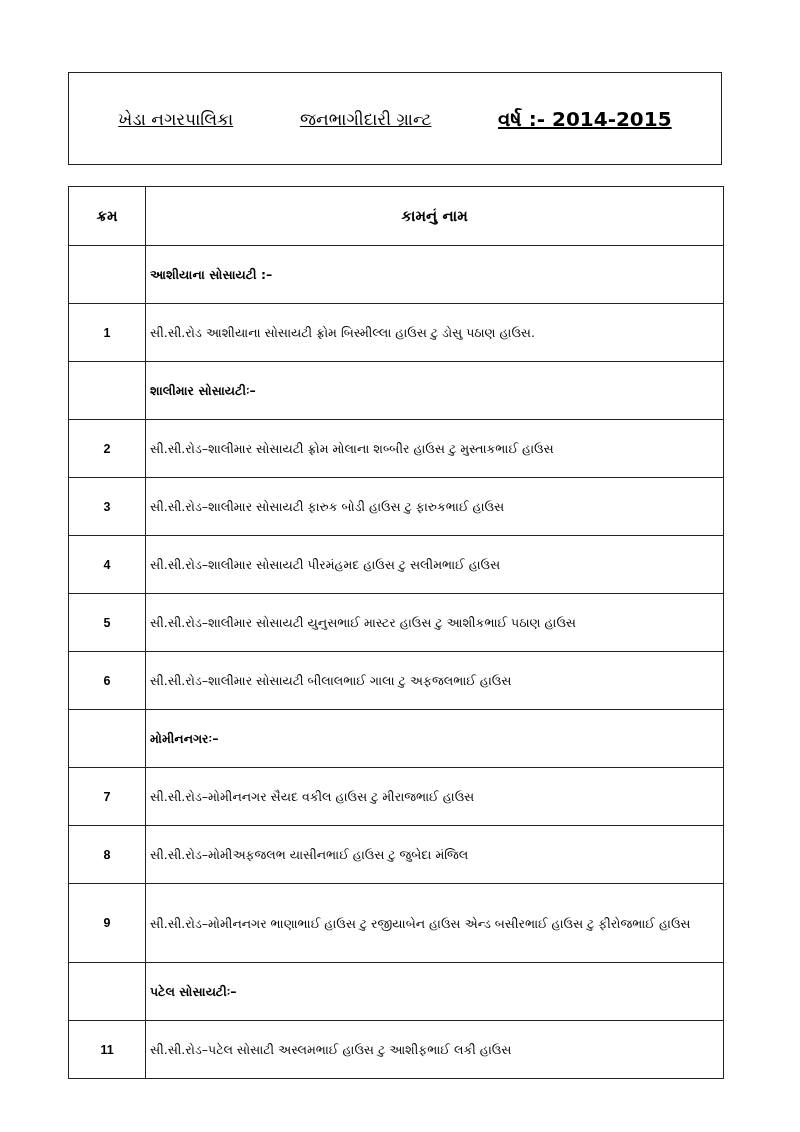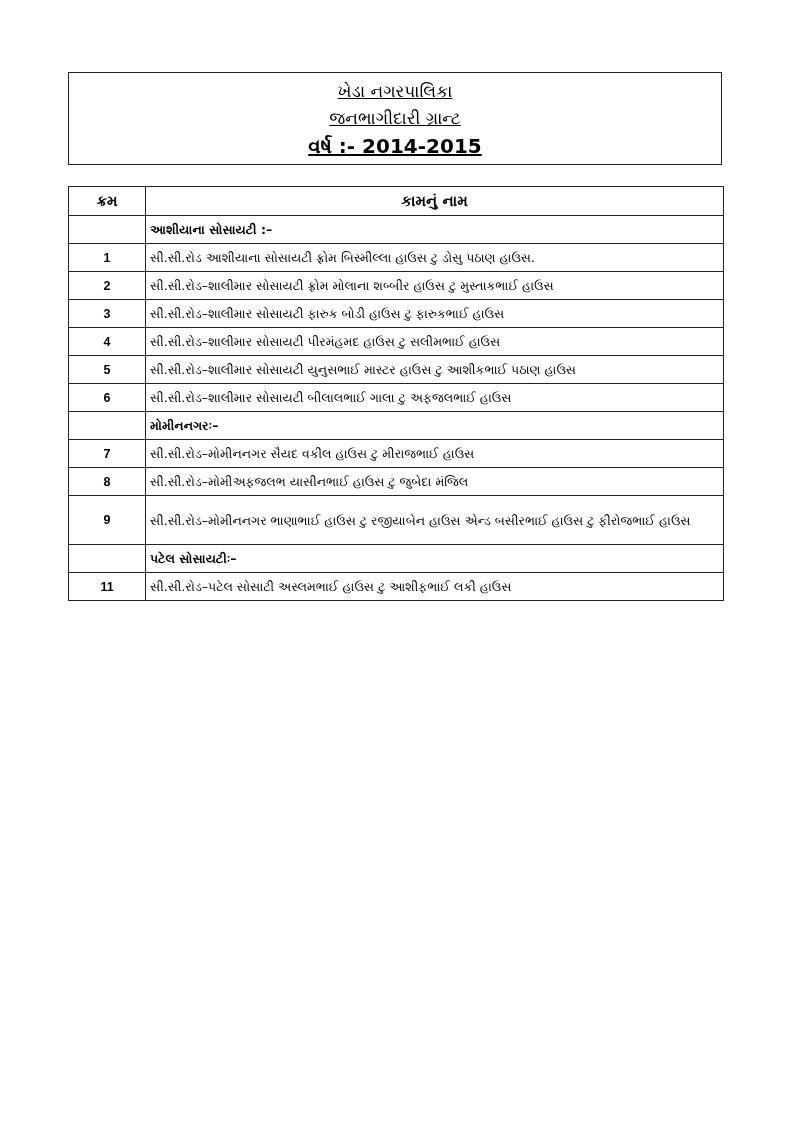--- a/index.html
+++ b/index.html
@@ -1,31 +1,31 @@
 <!DOCTYPE html>
 <html><head>
 <meta charset="utf-8">
 <style>
   html, body { margin: 0; padding: 0; background: #ffffff; }
   body { width: 800px; height: 1132px; position: relative; overflow: hidden;
          font-family: "DejaVu Sans", sans-serif; color: #000; }
   .header-box {
     position: absolute; left: 68px; top: 72px; width: 654px; height: 93px;
     border: 1.5px solid #222; box-sizing: border-box;
-    display: flex; flex-direction: column; align-items: center; justify-content: space-around;
+    display: flex; flex-direction: row; align-items: center; justify-content: space-around;
     padding: 4px 16px;
   }
   .header-line { font-size: 17px; text-decoration: underline; line-height: 22px; }
   .year-line { font-size: 20px; font-weight: bold; }
   table.works {
     position: absolute; left: 68px; top: 186px; width: 656px;
     border-collapse: collapse; table-layout: fixed;
   }
   table.works td, table.works th {
-    border: 1.5px solid #222; padding: 2px 4px; font-size: 12.5px; height: 23px;
+    border: 1.5px solid #222; padding: 17px 4px; font-size: 12.5px; height: 23px;
     line-height: 20px; vertical-align: middle;
   }
   table.works th { font-weight: bold; font-size: 15px; text-align: center; height: 24px; }
   col.c-num { width: 77px; }
   td.num { text-align: center; font-weight: bold; font-size: 15px; font-family: "Liberation Sans", sans-serif; }
   td.group { font-weight: bold; font-size: 13px; margin-left: 16px; }
   td.desc { text-align: justify; }
   td.desc.tall { height: 44px; line-height: 21px; }
 </style>
 </head>
@@ -49,20 +49,24 @@
     </tr>
   </thead>
   <tbody>
     <tr>
         <td class="num"></td>
         <td class="group">આશીયાના સોસાયટી :–</td>
       </tr>
     <tr>
         <td class="num">1</td>
         <td class="desc">સી.સી.રોડ આશીયાના સોસાયટી ફ્રોમ બિસ્મીલ્લા હાઉસ ટુ ડોસુ પઠાણ હાઉસ.</td>
+      </tr>
+    <tr>
+        <td class="num"></td>
+        <td class="group">શાલીમાર સોસાયટીઃ–</td>
       </tr>
     <tr>
         <td class="num">2</td>
         <td class="desc">સી.સી.રોડ–શાલીમાર સોસાયટી ફ્રોમ મોલાના શબ્બીર હાઉસ ટુ મુસ્તાકભાઈ હાઉસ</td>
       </tr>
     <tr>
         <td class="num">3</td>
         <td class="desc">સી.સી.રોડ–શાલીમાર સોસાયટી ફારુક બોડી હાઉસ ટુ ફારુકભાઈ હાઉસ</td>
       </tr>
     <tr>

